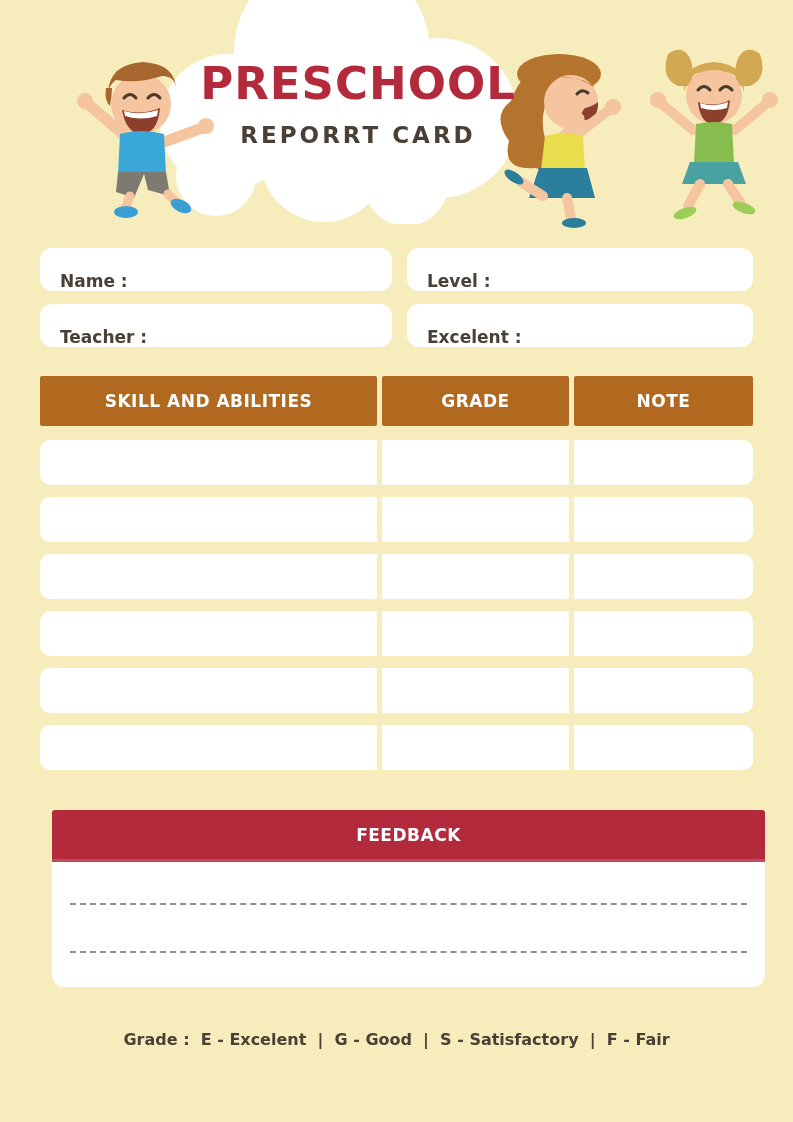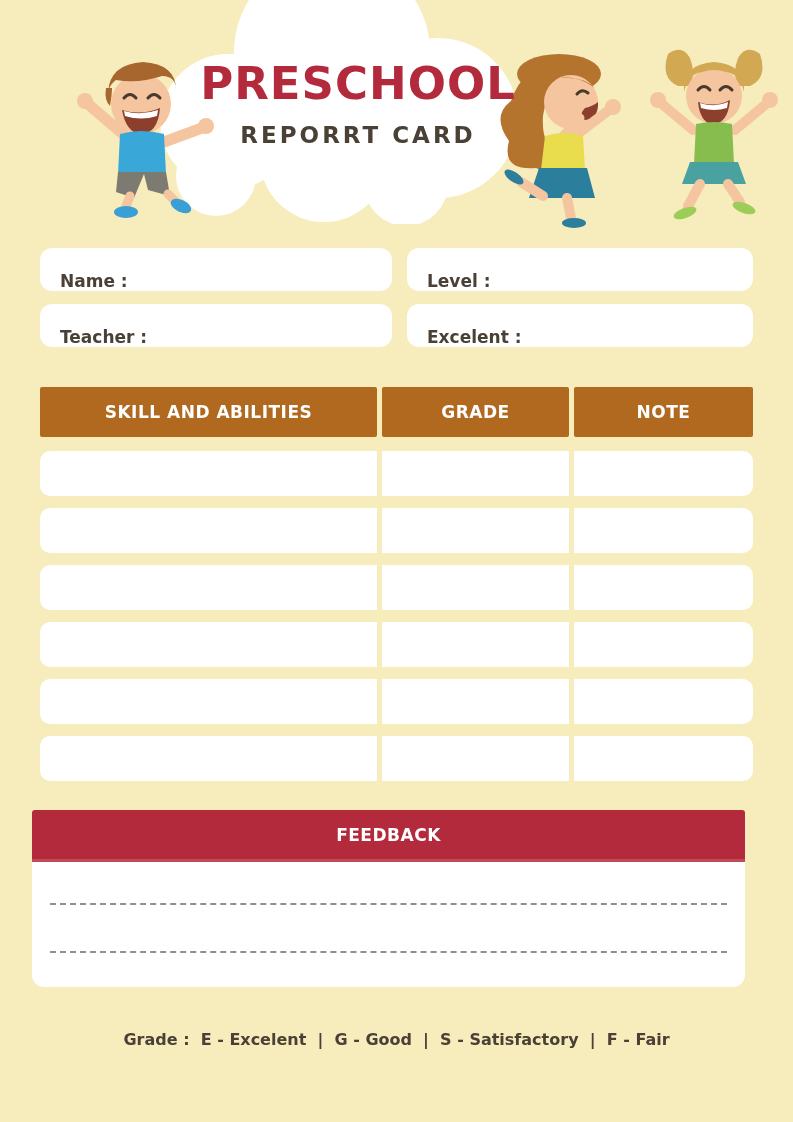--- a/index.html
+++ b/index.html
@@ -33,36 +33,36 @@
     position:absolute;left:40px;top:248px;width:713px;
     display:grid;grid-template-columns:352px 346px;column-gap:15px;row-gap:13px;
   }
   .field{
     background:var(--panel-white,#fff);height:43px;border-radius:12px;
     display:flex;align-items:flex-end;padding:0 20px;box-sizing:border-box;
   }
   .field-label{font-size:17px;font-weight:bold;color:var(--text-dark,#4a4036);}
 
   
-  .table{position:absolute;left:40px;top:387px;width:713px;}
+  .table{position:absolute;left:40px;top:376px;width:713px;}
   .thead,.trow{
     display:grid;grid-template-columns:337px 187px 179px;column-gap:5px;
   }
   .th{
     background:var(--header-orange,#b0691e);color:#fff;height:50px;
     display:flex;align-items:center;justify-content:center;
     font-size:17px;font-weight:bold;letter-spacing:.5px;border-radius:2px;
   }
   .tbody{display:flex;flex-direction:column;row-gap:12px;margin-top:14px;}
   .td{background:var(--panel-white,#fff);height:45px;}
   .td.first{border-radius:10px 0 0 10px;}
   .td.last{border-radius:0 10px 10px 0;}
 
   
-  .feedback{position:absolute;left:32px;top:810px;width:713px;}
+  .feedback{position:absolute;left:52px;top:810px;width:713px;}
   .fb-bar{
     background:var(--accent-red,#b22a3c);color:#fff;height:49px;
     display:flex;align-items:center;justify-content:center;
     font-size:17px;font-weight:bold;letter-spacing:.5px;border-radius:3px 3px 0 0;
     border-bottom:3px solid #c04a55;
   }
   .fb-body{
     background:var(--panel-white,#fff);height:125px;border-radius:0 0 12px 12px;
     display:flex;flex-direction:column;justify-content:center;row-gap:46px;
     padding:6px 18px 0 18px;box-sizing:border-box;

